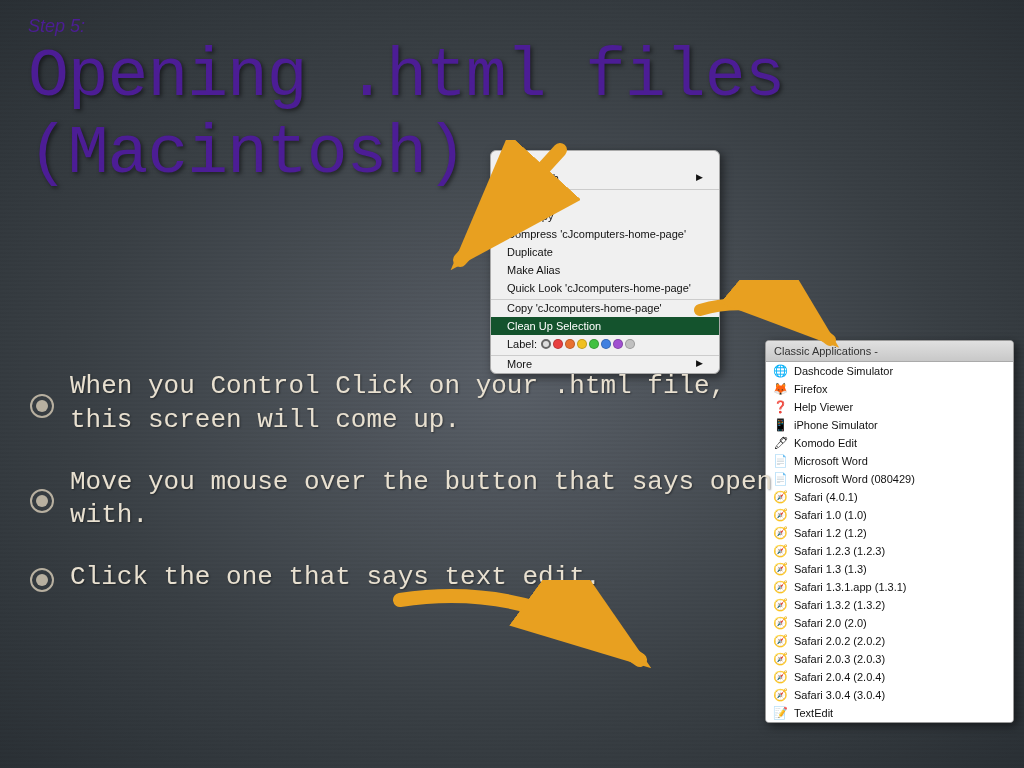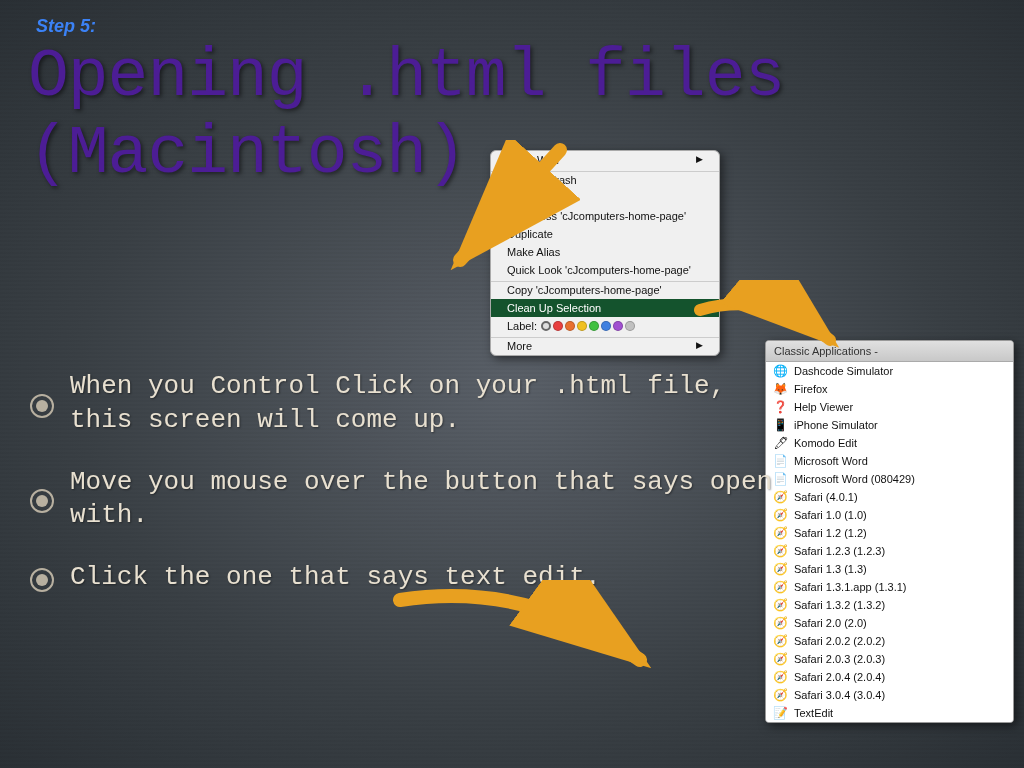--- a/index.html
+++ b/index.html
@@ -26,24 +26,24 @@
           transparent 2px,
           rgba(0,0,0,0.03) 2px,
           rgba(0,0,0,0.03) 4px
         );
       pointer-events: none;
     }
 
     .step-label {
       position: absolute;
       top: 16px;
-      left: 36px;
-      color: #3b82f6;
+      left: 28px;
+      color: #4c1d95;
       font-size: 18px;
-      font-weight: bold;
+      font-weight: normal;
       font-family: Arial, sans-serif;
       font-style: italic;
     }
 
     .main-title {
       position: absolute;
       top: 38px;
       left: 28px;
       color: #4c1d95;
       font-size: 68px;
@@ -218,20 +218,21 @@
     }
   </style>
 </head>
 <body>
 
 <div class="step-label">Step 5:</div>
 
 <div class="main-title">Opening .html files (Macintosh)</div>
 
 <div class="context-menu-area">
+  <div class="menu-item">Open</div>
   <div class="menu-item has-arrow">Open With</div>
   <div class="menu-item separator">Move to Trash</div>
   <div class="menu-item">Get Copy</div>
   <div class="menu-item">Compress 'cJcomputers-home-page'</div>
   <div class="menu-item">Duplicate</div>
   <div class="menu-item">Make Alias</div>
   <div class="menu-item">Quick Look 'cJcomputers-home-page'</div>
   <div class="menu-item separator">Copy 'cJcomputers-home-page'</div>
   <div class="menu-item highlighted">Clean Up Selection</div>
   <div class="menu-item label-section">

